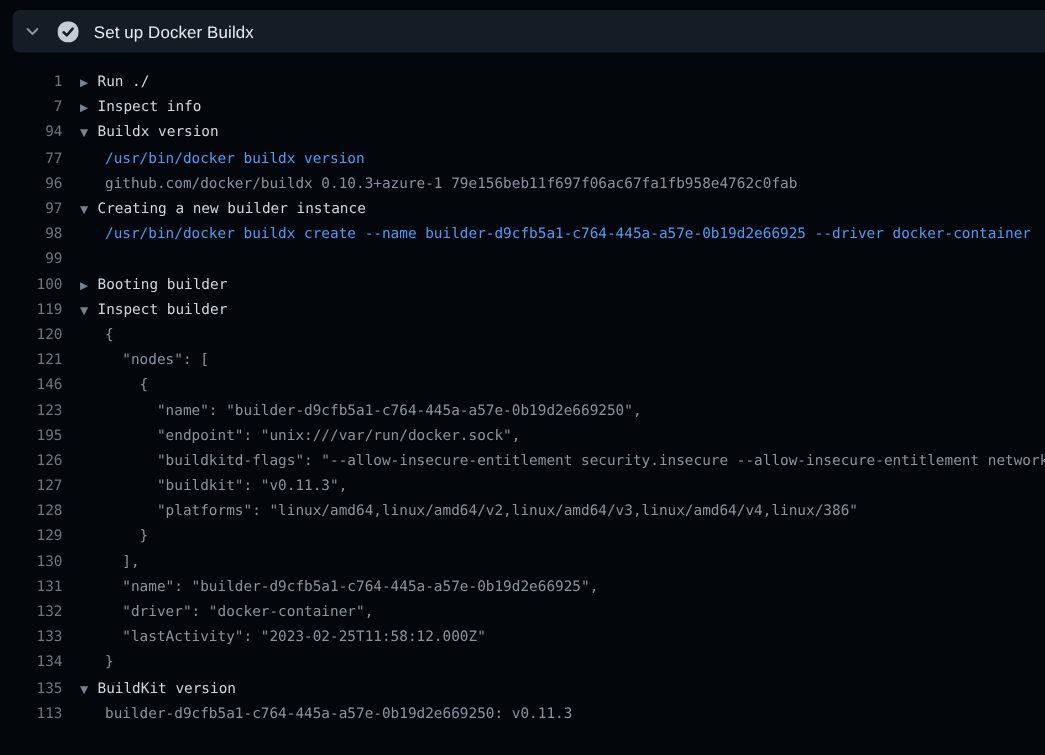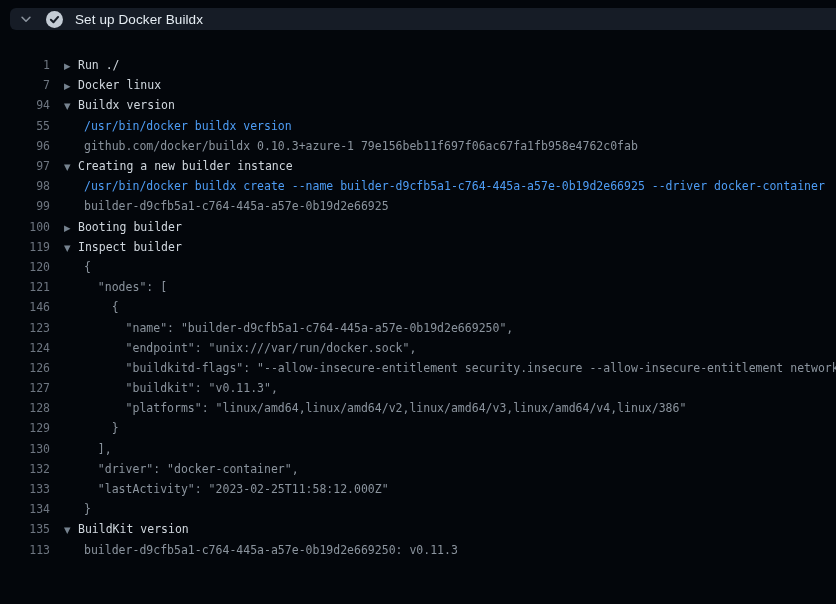--- a/index.html
+++ b/index.html
@@ -7,21 +7,21 @@
     width: 836px; height: 604px;
     background: #03060b;
     overflow: hidden;
     font-family: "Liberation Sans", sans-serif;
   }
   .page { position: relative; width: 836px; height: 604px; }
 
   
   .step-header {
     position: absolute;
-    left: 10px; top: 8px; right: 0; height: 22px;
+    left: 10px; top: 8px; right: 0; height: 34px;
     background: #161c26;
     border-radius: 6px 0 0 6px;
     display: flex; align-items: center;
     padding-left: 9px;
     cursor: pointer;
   }
   .chev { width: 14px; height: 14px; flex: none; display: block; }
   .status-wrap { margin-left: 13px; width: 17px; height: 17px; flex: none; }
   .step-title {
     margin-left: 12px;
@@ -81,51 +81,50 @@
   </header>
 
   <div class="log">
     <div class="row">
       <span class="num">1</span>
       <span class="text group"><span class="arrow">▶</span><span class="group-label">Run ./</span></span>
     </div>
 
     <div class="row">
       <span class="num">7</span>
-      <span class="text group"><span class="arrow">▶</span><span class="group-label">Docker linux</span></span>
+      <span class="text group"><span class="arrow">▶</span><span class="group-label">Inspect info</span></span>
     </div>
 
     <div class="row">
       <span class="num">94</span>
       <span class="text group"><span class="arrow">▼</span><span class="group-label">Buildx version</span></span>
     </div>
 
     <div class="row">
-      <span class="num">55</span>
+      <span class="num">77</span>
       <span class="text command">/usr/bin/docker buildx version</span>
     </div>
 
     <div class="row">
       <span class="num">96</span>
       <span class="text output">github.com/docker/buildx 0.10.3+azure-1 79e156beb11f697f06ac67fa1fb958e4762c0fab</span>
     </div>
 
     <div class="row">
       <span class="num">97</span>
       <span class="text group"><span class="arrow">▼</span><span class="group-label">Creating a new builder instance</span></span>
     </div>
 
     <div class="row">
       <span class="num">98</span>
       <span class="text command">/usr/bin/docker buildx create --name builder-d9cfb5a1-c764-445a-a57e-0b19d2e66925 --driver docker-container</span>
     </div>
 
     <div class="row">
       <span class="num">99</span>
-      <span class="text output">builder-d9cfb5a1-c764-445a-a57e-0b19d2e66925</span>
     </div>
 
     <div class="row">
       <span class="num">100</span>
       <span class="text group"><span class="arrow">▶</span><span class="group-label">Booting builder</span></span>
     </div>
 
     <div class="row">
       <span class="num">119</span>
       <span class="text group"><span class="arrow">▼</span><span class="group-label">Inspect builder</span></span>
@@ -145,21 +144,21 @@
       <span class="num">146</span>
       <span class="text output">    {</span>
     </div>
 
     <div class="row">
       <span class="num">123</span>
       <span class="text output">      "name": "builder-d9cfb5a1-c764-445a-a57e-0b19d2e669250",</span>
     </div>
 
     <div class="row">
-      <span class="num">124</span>
+      <span class="num">195</span>
       <span class="text output">      "endpoint": "unix:///var/run/docker.sock",</span>
     </div>
 
 
     <div class="row">
       <span class="num">126</span>
       <span class="text output">      "buildkitd-flags": "--allow-insecure-entitlement security.insecure --allow-insecure-entitlement network.host",</span>
     </div>
 
     <div class="row">
@@ -175,20 +174,24 @@
     <div class="row">
       <span class="num">129</span>
       <span class="text output">    }</span>
     </div>
 
     <div class="row">
       <span class="num">130</span>
       <span class="text output">  ],</span>
     </div>
 
+    <div class="row">
+      <span class="num">131</span>
+      <span class="text output">  "name": "builder-d9cfb5a1-c764-445a-a57e-0b19d2e66925",</span>
+    </div>
 
     <div class="row">
       <span class="num">132</span>
       <span class="text output">  "driver": "docker-container",</span>
     </div>
 
     <div class="row">
       <span class="num">133</span>
       <span class="text output">  "lastActivity": "2023-02-25T11:58:12.000Z"</span>
     </div>

